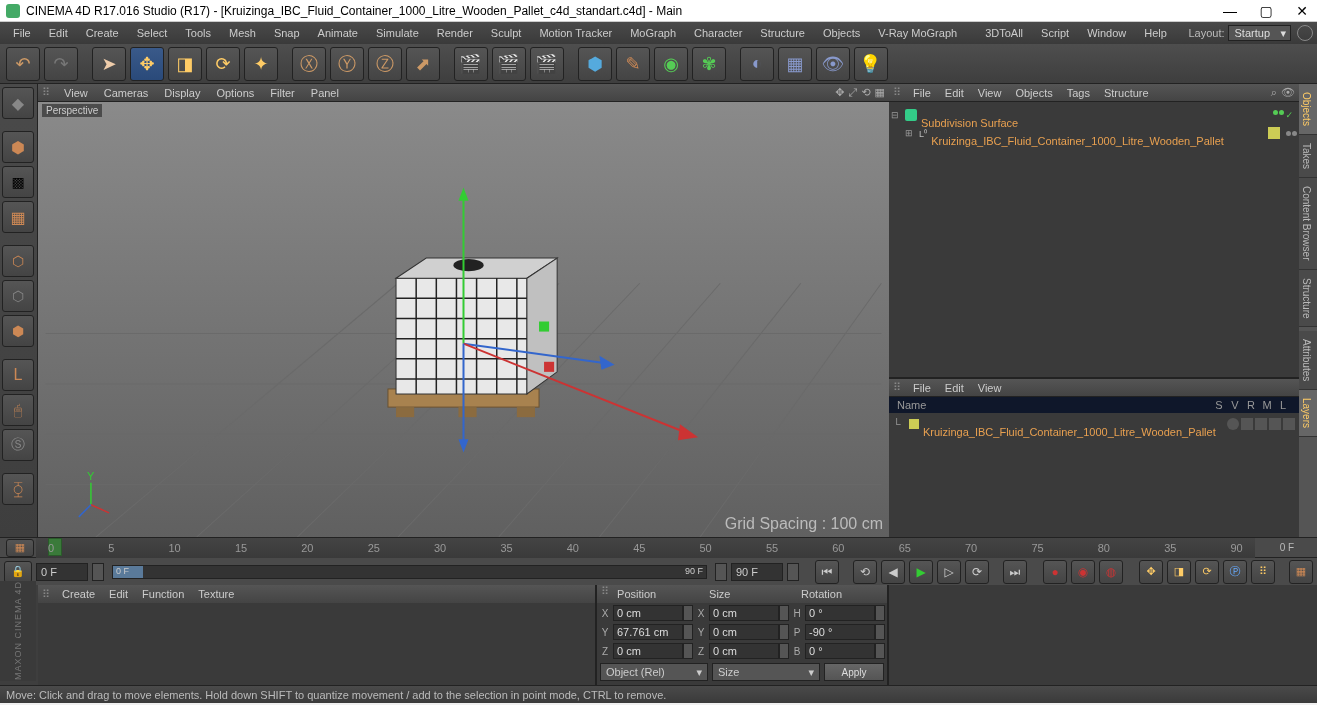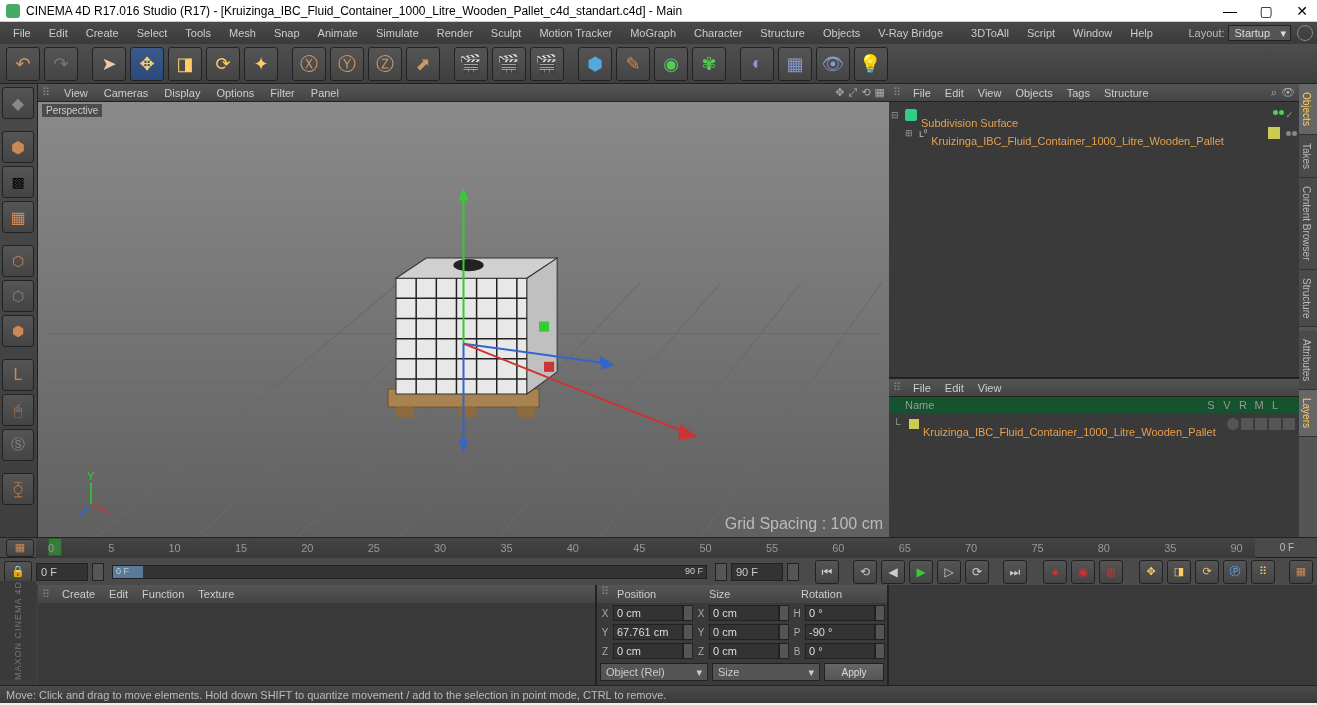--- a/index.html
+++ b/index.html
@@ -47,21 +47,21 @@
 .obj-menu .ricons { margin-left: auto; display: flex; gap: 4px; color: #aaa; }
 .obj-tree { flex: 1; background: #3a3a3a; padding: 4px 2px; color: #ccc; overflow: hidden; }
 .tree-row { display: flex; align-items: center; height: 18px; gap: 4px; }
 .tree-row .expand { width: 10px; color: #999; font-size: 9px; }
 .tree-row .oicon { width: 12px; height: 12px; background: #5a5; border-radius: 2px; }
 .tree-row .oname { color: #e8a050; margin-top: 16px; }
 .tree-row .tagspot { width: 12px; height: 12px; background: #cc5; margin-left: auto; margin-right: 2px; }
 .tree-row .dots { display: flex; gap: 1px; }
 .tree-row .dot { width: 5px; height: 5px; border-radius: 50%; }
 .layer-panel { height: 160px; background: #3a3a3a; border-top: 2px solid #222; display: flex; flex-direction: column; }
-.layer-head { height: 16px; background: #14532d; display: flex; align-items: center; padding: 0 16px; color: #999; font-size: 10px; }
+.layer-head { height: 16px; background: #0f172a; display: flex; align-items: center; padding: 0 8px; color: #999; font-size: 10px; }
 .layer-head .lh { flex: 1; }
 .layer-head .lc { width: 16px; text-align: center; }
 
 .bottom-area { background: #3e3e3e; }
 .timeline { height: 20px; background: #4a4a4a; display: flex; align-items: center; border-top: 1px solid #222; position: relative; }
 .timeline-track { flex: 1; height: 20px; background: linear-gradient(#444,#3a3a3a); position: relative; margin: 0 2px; }
 .playhead { position: absolute; left: 12px; top: 0; width: 14px; height: 18px; background: #3a7a3a; border: 1px solid #2a5a2a; }
 .tick-labels { position: absolute; top: 4px; left: 12px; right: 12px; display: flex; justify-content: space-between; color: #999; font-size: 9px; pointer-events: none; }
 .timeline-end { width: 60px; text-align: center; color: #bbb; font-size: 10px; }
 
@@ -127,21 +127,21 @@
   <div class="mitem">Snap</div>
   <div class="mitem">Animate</div>
   <div class="mitem">Simulate</div>
   <div class="mitem">Render</div>
   <div class="mitem">Sculpt</div>
   <div class="mitem">Motion Tracker</div>
   <div class="mitem">MoGraph</div>
   <div class="mitem">Character</div>
   <div class="mitem">Structure</div>
   <div class="mitem">Objects</div>
-  <div class="mitem">V-Ray Bridge</div>
+  <div class="mitem">V-Ray MoGraph</div>
   <div class="mitem" style="margin-left:10px">3DToAll</div>
   <div class="mitem">Script</div>
   <div class="mitem">Window</div>
   <div class="mitem">Help</div>
   <div class="spacer"></div>
   <div class="layout-label">Layout:</div>
   <div class="layout-dd"><span>Startup</span><span style="position:absolute;right:4px">▾</span></div>
   <div class="search-icon"></div>
 </div>
 

